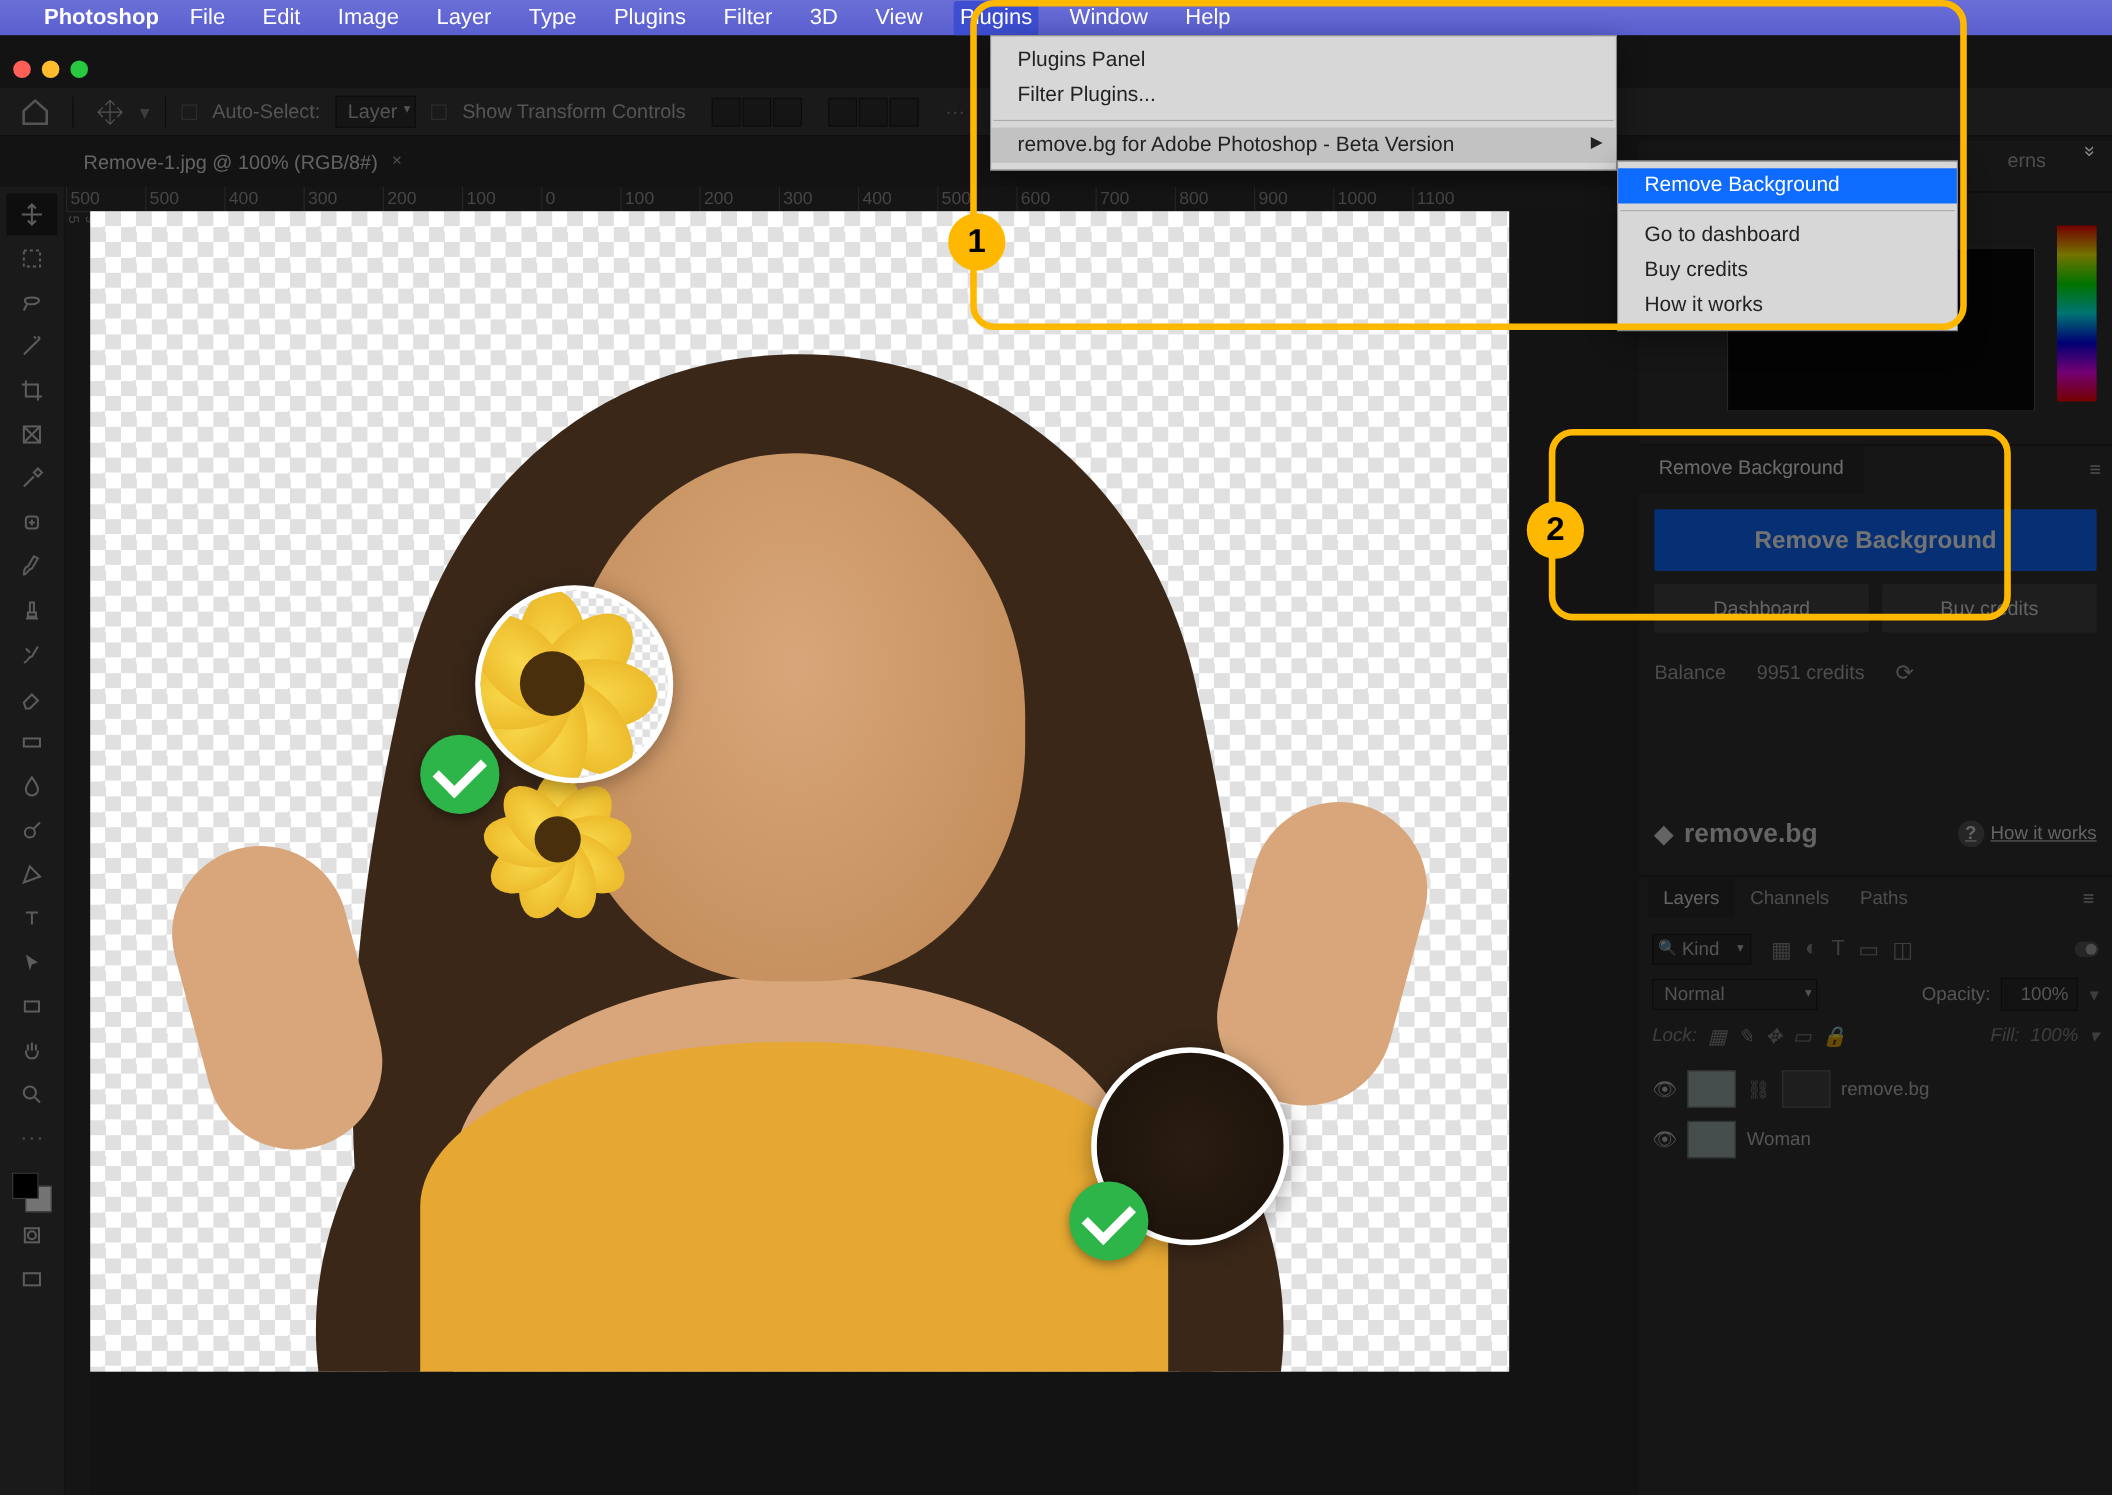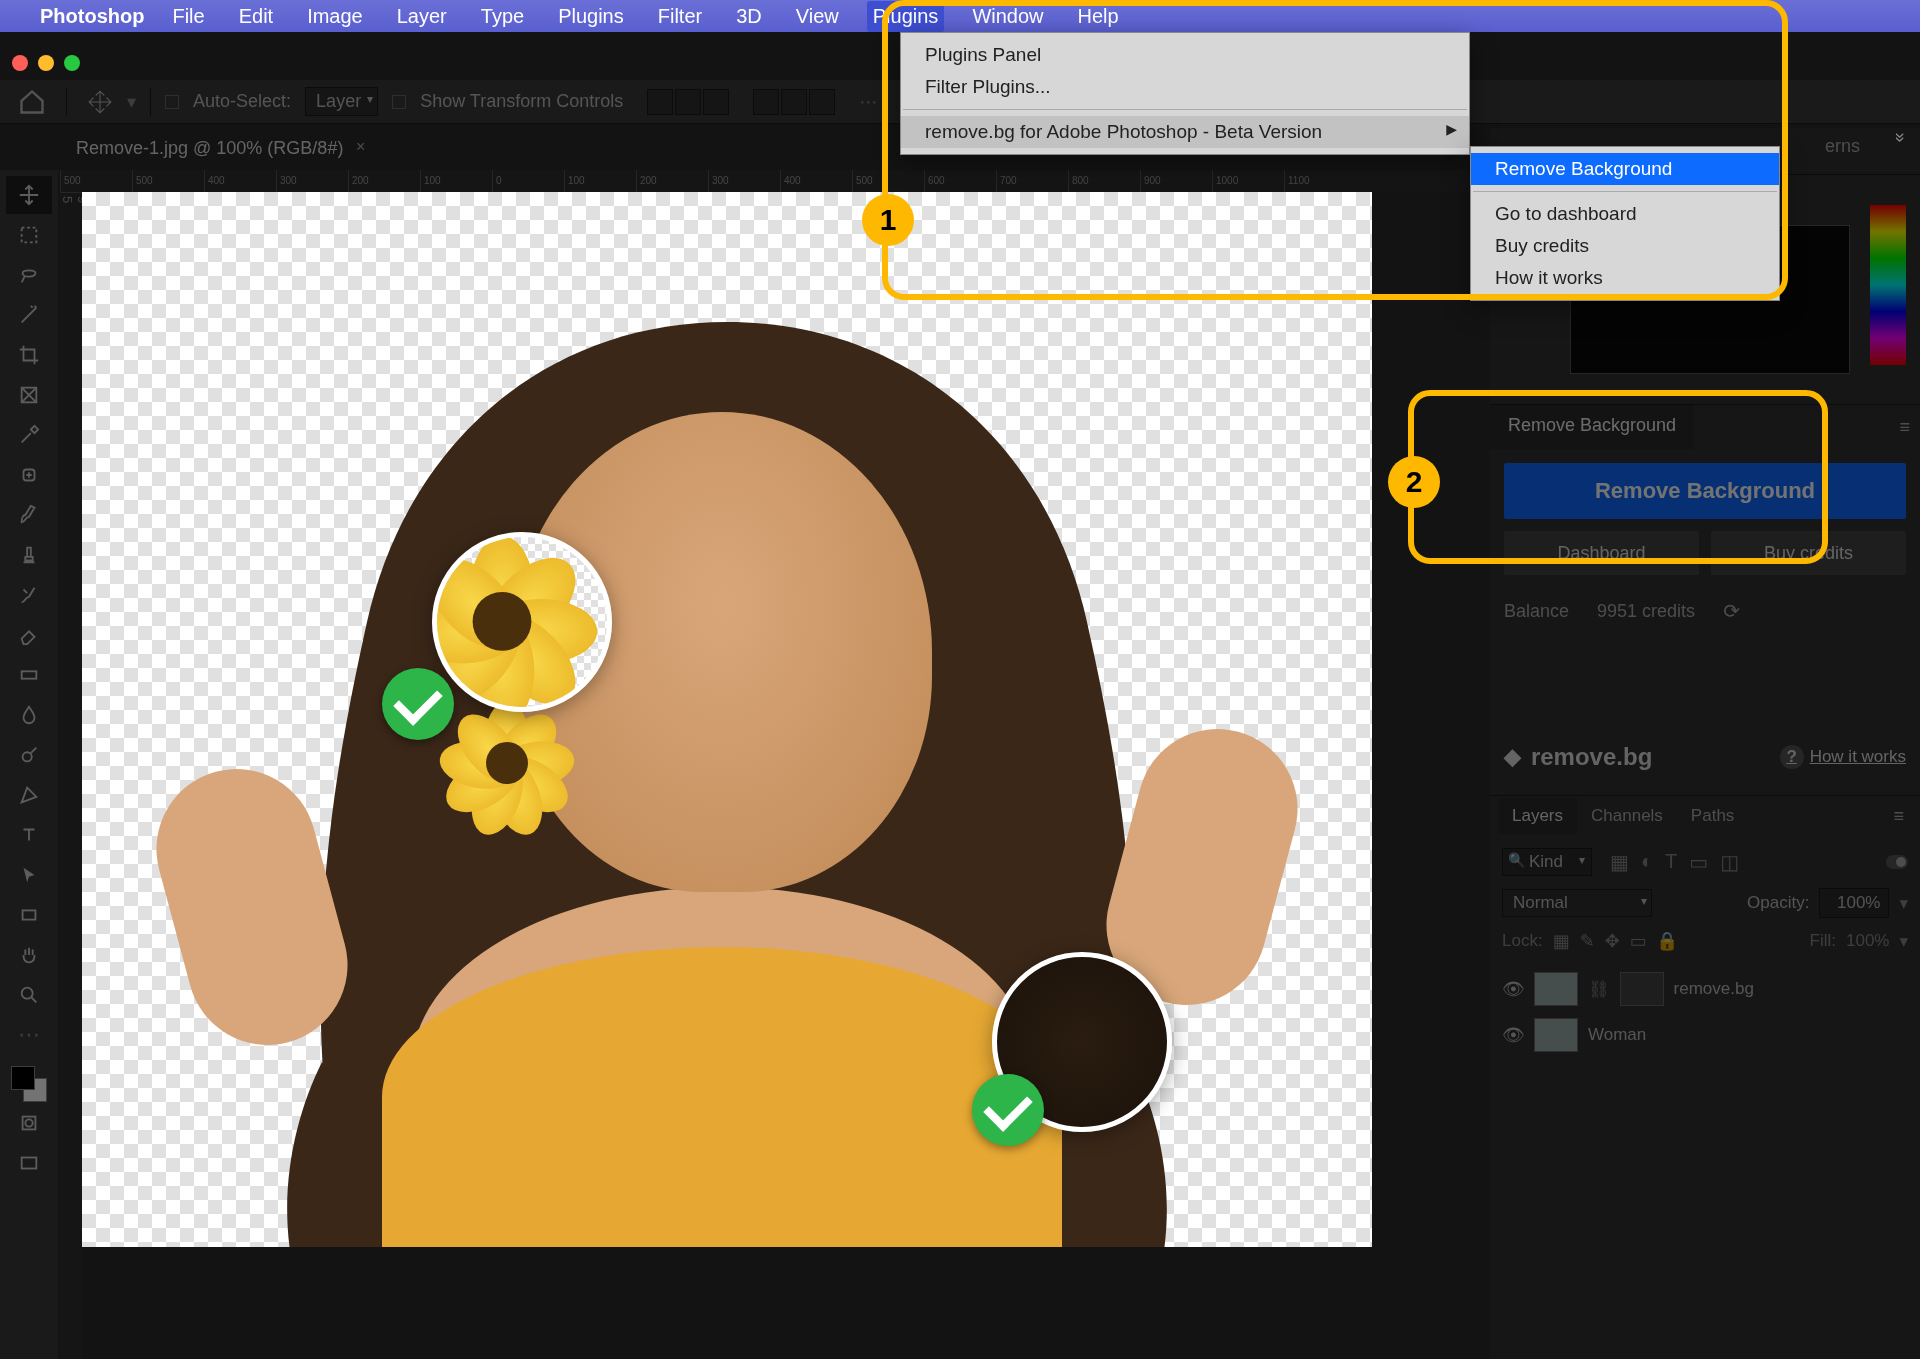--- a/index.html
+++ b/index.html
@@ -40,21 +40,21 @@
   .dropdown{background:#2f2f2f;border:1px solid #1a1a1a;padding:3px 16px 3px 10px;position:relative;}
   .dropdown::after{content:"▾";position:absolute;right:4px;font-size:12px;top:4px;}
   .align-group{display:flex;gap:2px;margin-left:10px;}
   .align-btn{width:26px;height:26px;background:#2f2f2f;border:1px solid #1a1a1a;}
 
   
   .doc-tab{position:absolute;left:60px;top:130px;height:36px;background:#2a2a2a;padding:0 30px 0 16px;display:flex;align-items:center;font-size:18px;color:#ddd;z-index:3;}
   .doc-tab .close{position:absolute;right:8px;top:8px;color:#aaa;font-size:16px;}
 
   
-  .ruler-h{position:absolute;left:60px;top:170px;right:430px;height:22px;background:#2f2f2f;z-index:2;display:flex;overflow:hidden;font-size:10px;color:#999;}
+  .ruler-h{position:absolute;left:60px;top:170px;right:430px;height:22px;background:#2f2f2f;z-index:2;display:flex;overflow:hidden;font-size:16px;color:#999;}
   .ruler-h span{flex:0 0 72px;border-left:1px solid #555;padding-left:3px;line-height:22px;}
   .ruler-v{position:absolute;left:60px;top:192px;width:22px;bottom:0;background:#2f2f2f;z-index:2;writing-mode:vertical-lr;font-size:13px;color:#999;text-align:left;}
   .ruler-v span{display:block;height:72px;border-top:1px solid #555;padding-top:3px;}
 
   
   .tools{position:absolute;left:0;top:170px;width:58px;bottom:0;background:#3a3a3a;display:flex;flex-direction:column;align-items:center;padding-top:6px;gap:2px;z-index:4;}
   .tool{width:46px;height:38px;display:flex;align-items:center;justify-content:center;color:#ccc;font-size:20px;}
   .tool.active{background:#1f1f1f;}
   .tool svg{width:22px;height:22px;fill:none;stroke:#ccc;stroke-width:2;}
   .colors{margin-top:10px;position:relative;width:36px;height:36px;}
@@ -128,21 +128,21 @@
   .layers-body{padding:8px 10px;font-size:17px;color:#bbb;}
   .layers-row{display:flex;align-items:center;gap:10px;padding:6px 2px;}
   .kind-select{background:#2a2a2a;border:1px solid #1a1a1a;padding:3px 28px 3px 26px;position:relative;}
   .kind-select::before{content:"🔍";position:absolute;left:5px;font-size:14px;top:3px;}
   .kind-select::after{content:"▾";position:absolute;right:6px;font-size:12px;top:4px;}
   .filter-icons{display:flex;gap:12px;margin-left:8px;color:#888;font-size:20px;}
   .pill{width:22px;height:14px;background:#555;border-radius:8px;position:relative;}
   .pill::after{content:"";position:absolute;width:10px;height:10px;background:#aaa;border-radius:50%;right:2px;top:2px;}
   .blend-row select,.blend-row .pct{background:#2a2a2a;border:1px solid #1a1a1a;padding:4px 8px;}
   .blend-row .pct{width:70px;text-align:right;}
-  .lock-row{display:flex;align-items:center;gap:10px;font-size:17px;color:#888;}
+  .lock-row{display:flex;align-items:flex-start;gap:10px;font-size:17px;color:#888;font-style:italic;}
   .lock-row .icons{display:flex;gap:10px;font-size:18px;}
   .layer-list{margin-top:8px;}
   .layer{display:flex;align-items:center;gap:10px;padding:6px 2px;}
   .layer .eye{width:22px;text-align:center;font-size:18px;}
   .layer .thumb{width:44px;height:34px;background:#9aa;border:1px solid #666;}
   .layer .mask{width:44px;height:34px;background:#444;border:1px solid #666;}
 
   .layers-foot{position:absolute;right:0;bottom:0;left:auto;width:430px;height:42px;background:#2d2d2d;border-top:1px solid #1a1a1a;display:flex;align-items:center;justify-content:flex-end;gap:18px;padding:0 18px;color:#888;font-size:20px;}
 
   

